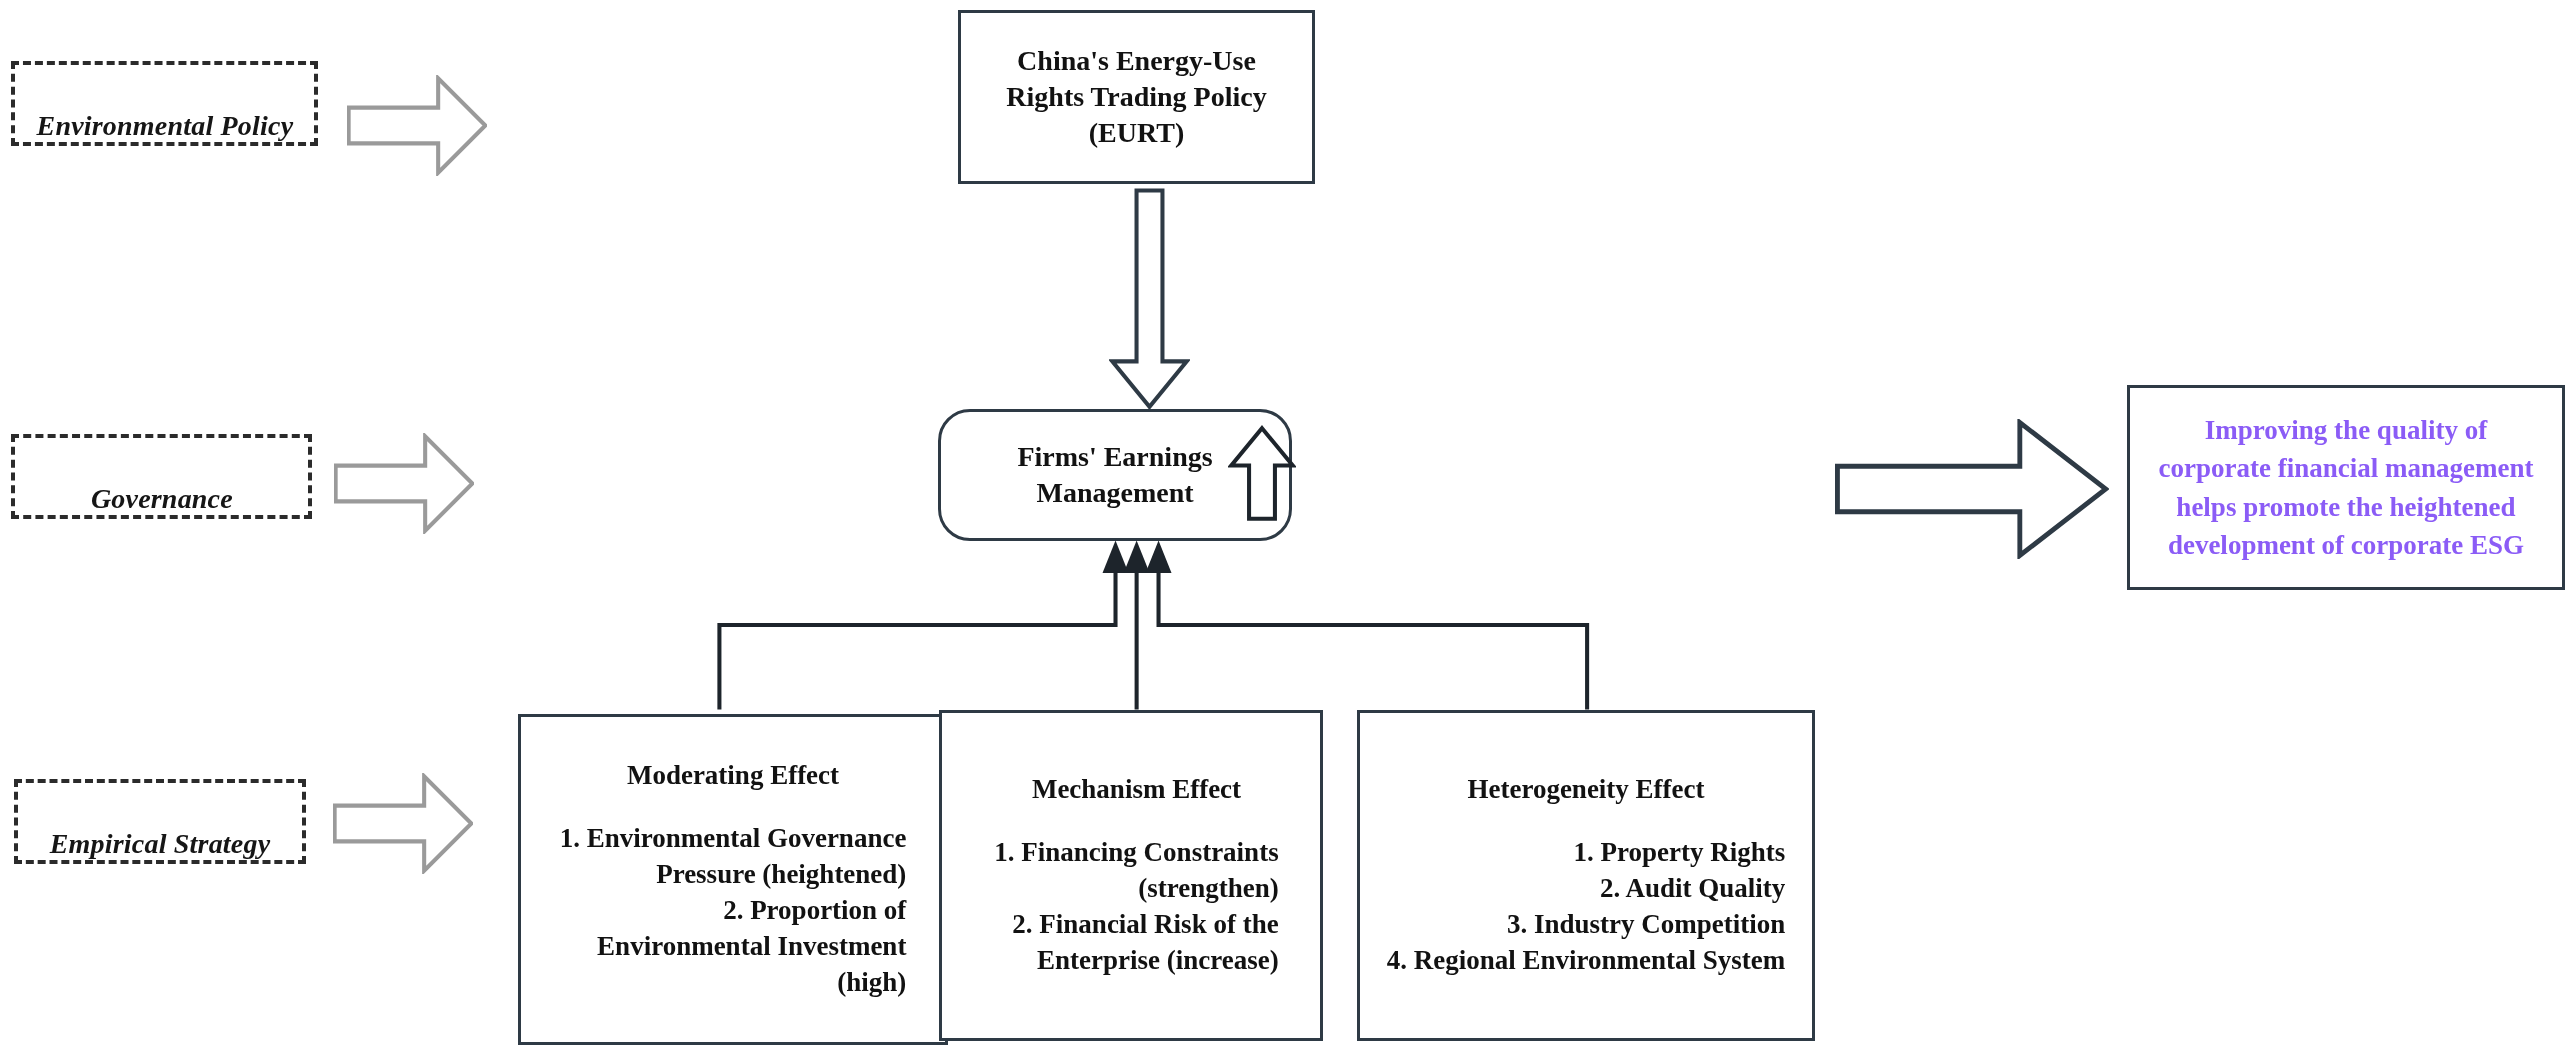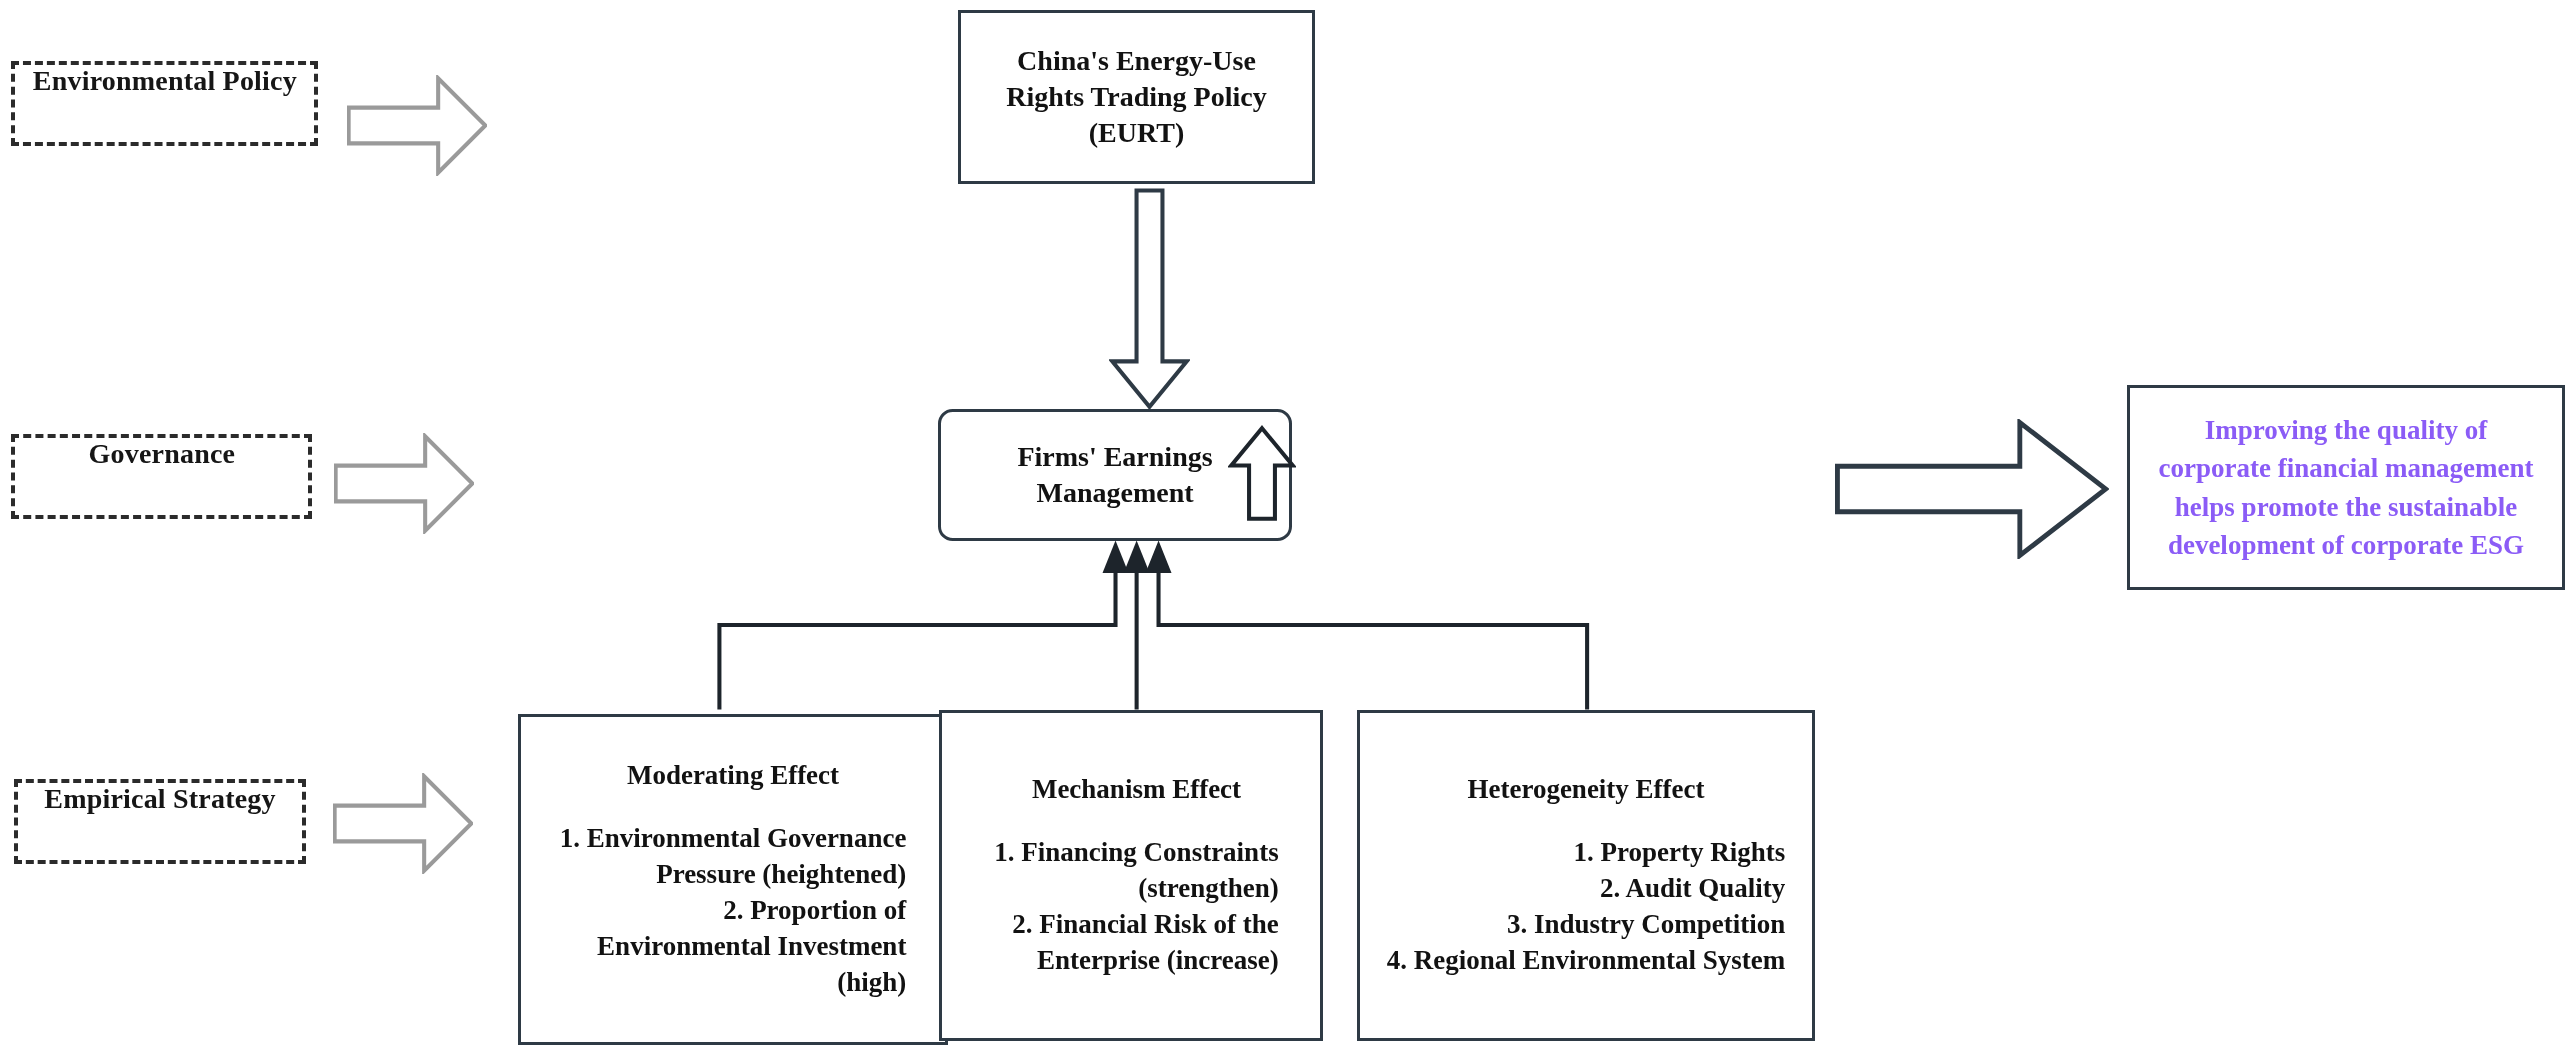--- a/index.html
+++ b/index.html
@@ -18,23 +18,24 @@
     background: #ffffff;
     overflow: hidden;
   }
   .abs { position: absolute; }
 
   
   .dashed-box {
     border: 4px dashed #2b2b2b;
     background: #ffffff;
     display: flex;
-    align-items: flex-start;
+    align-items: flex-end;
     justify-content: center;
     box-sizing: border-box;
+    font-style: italic;
   }
   .dashed-box .label {
     font-size: 28px;
     font-weight: bold;
     letter-spacing: 0.2px;
     color: #161616;
     text-align: center;
     line-height: 1.15;
   }
 
@@ -122,41 +123,41 @@
     <div class="box-title">Rights Trading Policy</div>
     <div class="box-title">(EURT)</div>
   </div>
 
   <div class="abs" style="left:1109px; top:188px; width:81px; height:222px;">
     <svg class="updown-svg" width="81" height="222" viewBox="0 0 100 274">
       <polygon points="34,3 66,3 66,214 96,214 50,270 4,214 34,214" fill="#ffffff" stroke="#2e3a45" stroke-width="5" stroke-linejoin="miter"></polygon>
     </svg>
   </div>
 
-  <div class="abs solid-box rounded" style="left:938px; top:409px; width:354px; height:132px;">
+  <div class="abs solid-box rounded" style="left:938px; top:409px; width:354px; height:132px;border-radius:32px;">
     <div class="box-title">Firms' Earnings</div>
     <div class="box-title">Management</div>
   </div>
 
   <div class="abs" style="left:1228px; top:425px; width:68px; height:97px;">
     <svg class="updown-svg" width="68" height="97" viewBox="0 0 84 120">
       <polygon points="42,4 80,50 58,50 58,116 26,116 26,50 4,50" fill="#ffffff" stroke="#1d242b" stroke-width="5" stroke-linejoin="miter"></polygon>
     </svg>
   </div>
 
   <div class="abs" style="left:1835px; top:419px; width:274px; height:140px;">
     <svg class="dark-arrow-svg" width="274" height="140" viewBox="0 0 338 172">
       <polygon points="3,58 228,58 228,4 334,86 228,168 228,114 3,114" fill="#ffffff" stroke="#2e3a45" stroke-width="6" stroke-linejoin="miter"></polygon>
     </svg>
   </div>
 
   <div class="abs solid-box" style="left:2127px; top:385px; width:438px; height:205px;">
     <div class="box-para">Improving the quality of</div>
     <div class="box-para">corporate financial management</div>
-    <div class="box-para">helps promote the sustainable</div>
+    <div class="box-para">helps promote the heightened</div>
     <div class="box-para">development of corporate ESG</div>
   </div>
 
   <svg id="wires" viewBox="0 0 3173 1301">
     <g fill="none" stroke="#1d242b" stroke-width="5">
 
       <path d="M 886,874 L 886,770 L 1374,770 L 1374,700"></path>
 
       <path d="M 1400,874 L 1400,700"></path>
 

